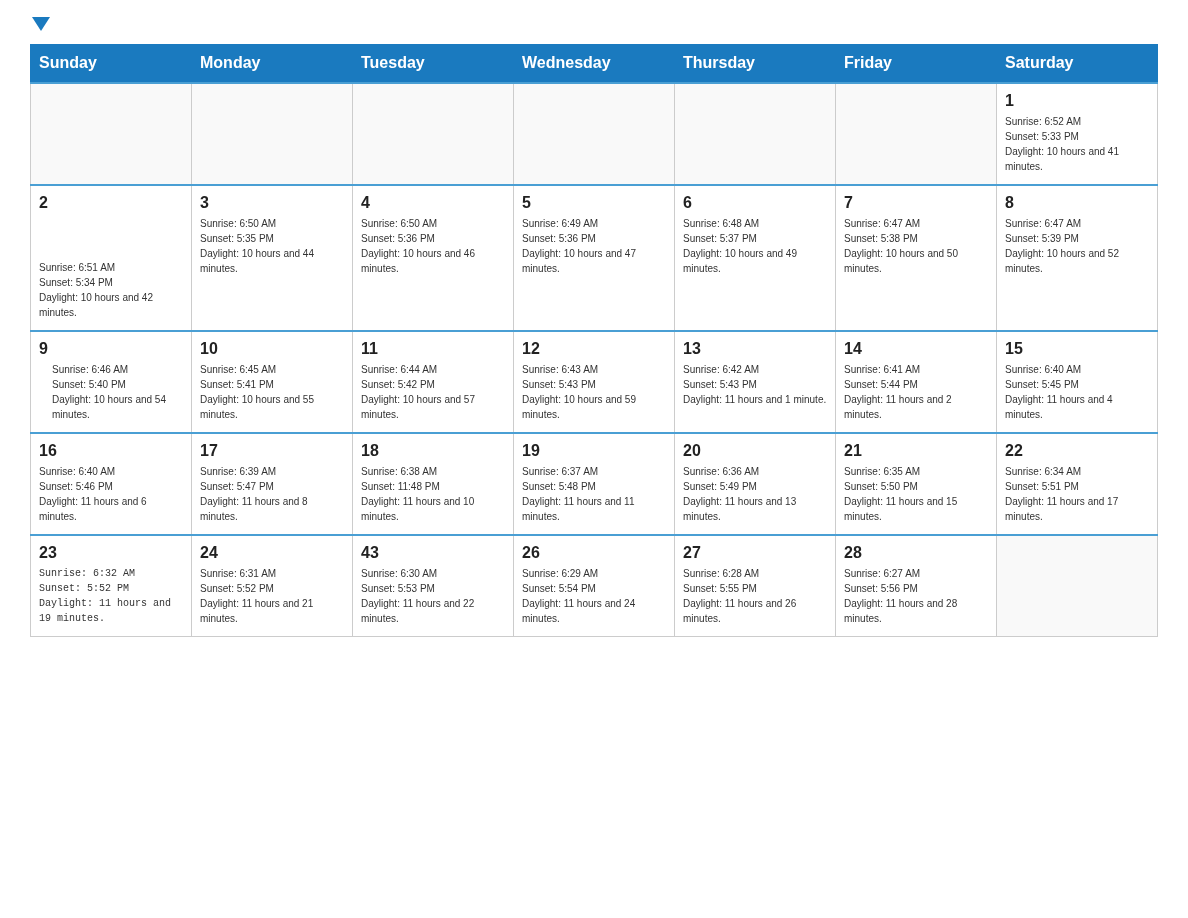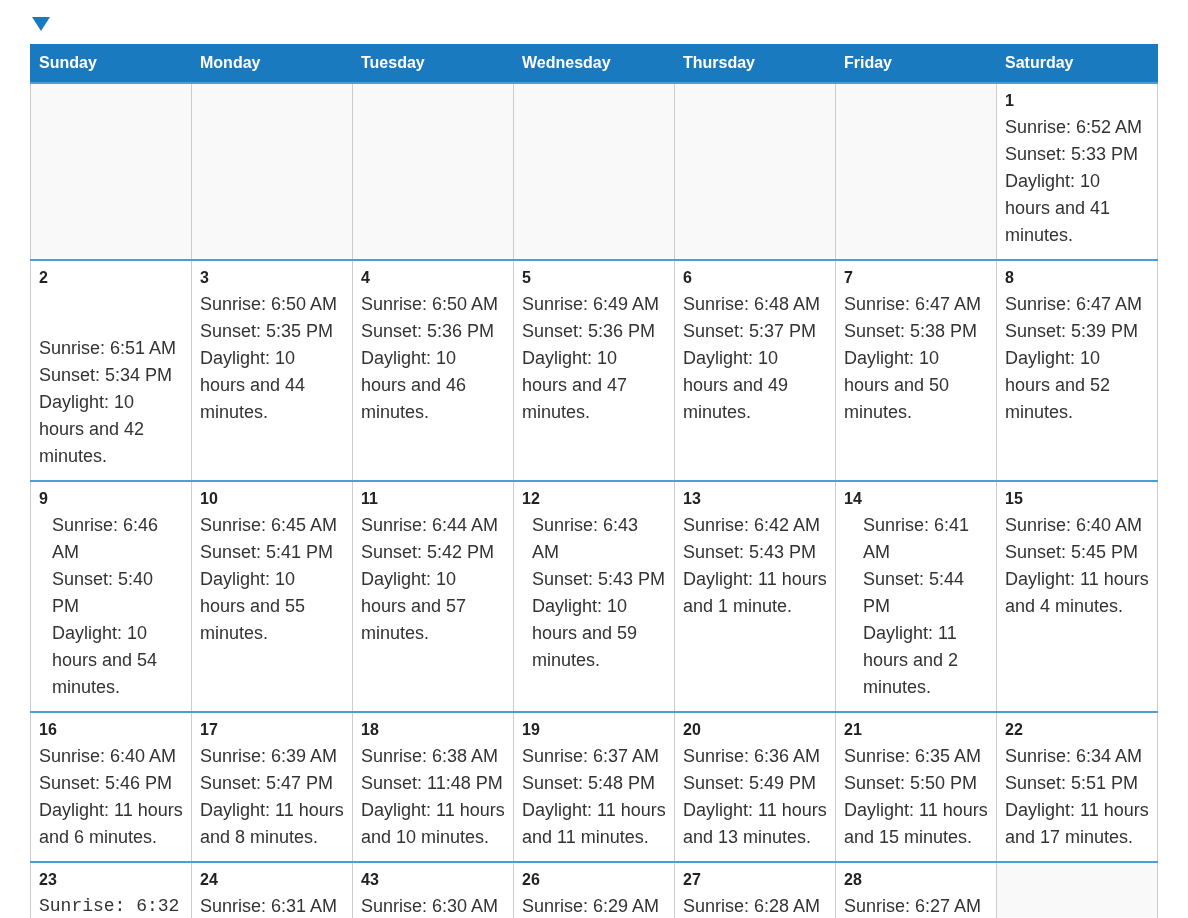--- a/index.html
+++ b/index.html
@@ -88,21 +88,21 @@
       background: #f9f9f9;
     }
     .day-number {
       font-size: 16px;
       font-weight: bold;
       color: #222;
       display: block;
       margin-bottom: 4px;
     }
     .day-info {
-      font-size: 18px;
+      font-size: 10px;
       line-height: 1.5;
       color: #333;
     }
     .calendar tr td {
       border-top: 2px solid #4a9fd4;
     }
     .calendar thead tr th {
       border-top: none;
     }
   </style>
@@ -208,33 +208,33 @@
 Daylight: 10 hours and 55 minutes.</div>
         </td>
         <td>
           <span class="day-number">11</span>
           <div class="day-info" style="white-space: pre-line;">Sunrise: 6:44 AM
 Sunset: 5:42 PM
 Daylight: 10 hours and 57 minutes.</div>
         </td>
         <td>
           <span class="day-number">12</span>
-          <div class="day-info" style="white-space: pre-line; margin-left: 10px;">Sunrise: 6:43 AM
+          <div class="day-info" style="white-space: pre-line;">Sunrise: 6:43 AM
 Sunset: 5:43 PM
 Daylight: 10 hours and 59 minutes.</div>
         </td>
         <td>
           <span class="day-number">13</span>
           <div class="day-info" style="white-space: pre-line;">Sunrise: 6:42 AM
 Sunset: 5:43 PM
 Daylight: 11 hours and 1 minute.</div>
         </td>
         <td>
           <span class="day-number">14</span>
-          <div class="day-info" style="white-space: pre-line; margin-left: 19px;">Sunrise: 6:41 AM
+          <div class="day-info" style="white-space: pre-line;">Sunrise: 6:41 AM
 Sunset: 5:44 PM
 Daylight: 11 hours and 2 minutes.</div>
         </td>
         <td>
           <span class="day-number">15</span>
           <div class="day-info" style="white-space: pre-line;">Sunrise: 6:40 AM
 Sunset: 5:45 PM
 Daylight: 11 hours and 4 minutes.</div>
         </td>
       </tr>

